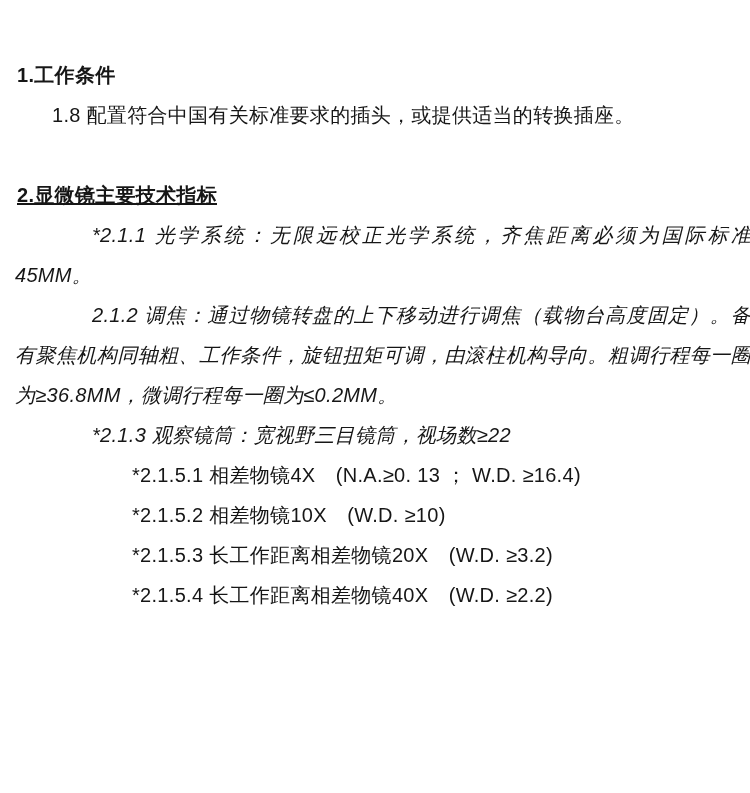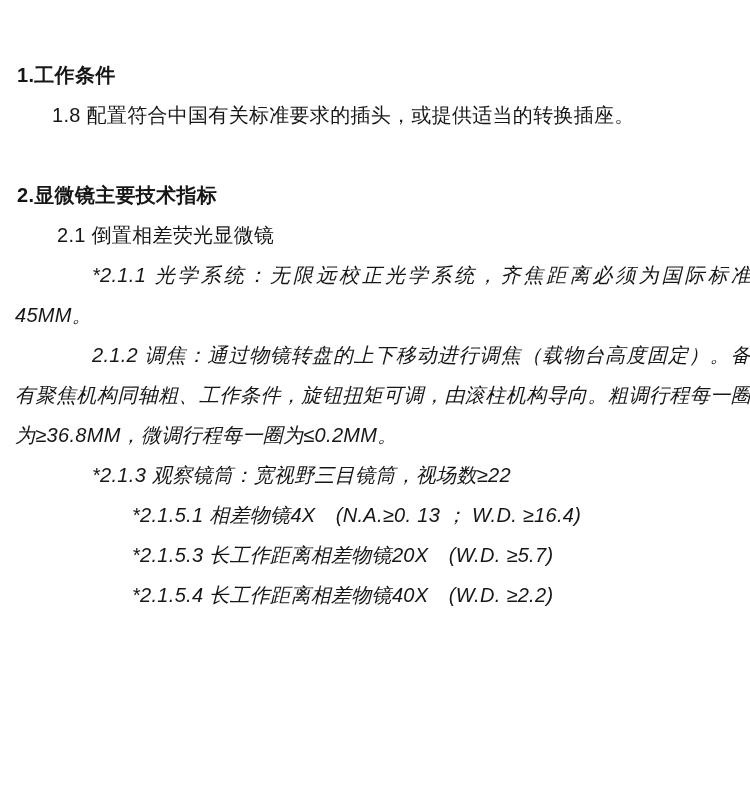--- a/index.html
+++ b/index.html
@@ -32,30 +32,30 @@
     font-weight: 400;
   }
   p.heading {
     text-align: left;
     font-weight: 700;
   }
   .indent-h  { text-indent: 2px; }
   .indent-l1 { text-indent: 37px; }
   .indent-l2 { text-indent: 42px; }
   .indent-l3 { text-indent: 77px; font-style: italic; }
-  .indent-l4 { text-indent: 117px; font-style: italic; }
-  .gap-before { margin-top: 40px !important; }
+  .indent-l4 { text-indent: 117px; }
+  .gap-before { margin-top: 40px !important; text-decoration: underline; }
 </style>
 </head>
 <body>
 
 <div class="doc" id="doc-root">
     <p class="heading indent-h">1.工作条件</p>
     <p class="para indent-l1">1.8 配置符合中国有关标准要求的插头，或提供适当的转换插座。</p>
     <p class="heading indent-h gap-before">2.显微镜主要技术指标</p>
-    <p class="para indent-l2">2.1 倒置相差荧光显微镜</p>
     <p class="para indent-l3">*2.1.1 光学系统：无限远校正光学系统，齐焦距离必须为国际标准45MM。</p>
     <p class="para indent-l3">2.1.2 调焦：通过物镜转盘的上下移动进行调焦（载物台高度固定）。备有聚焦机构同轴粗、工作条件，旋钮扭矩可调，由滚柱机构导向。粗调行程每一圈为≥36.8MM，微调行程每一圈为≤0.2MM。</p>
     <p class="para indent-l3">*2.1.3 观察镜筒：宽视野三目镜筒，视场数≥22</p>
     <p class="para indent-l4">*2.1.5.1 相差物镜4X　(N.A.≥0. 13 ； W.D. ≥16.4)</p>
-    <p class="para indent-l4">*2.1.5.3 长工作距离相差物镜20X　(W.D. ≥5.7)</p>
+    <p class="para indent-l4">*2.1.5.2 相差物镜10X　(W.D. ≥10)</p>
+    <p class="para indent-l4">*2.1.5.3 长工作距离相差物镜20X　(W.D. ≥3.2)</p>
     <p class="para indent-l4">*2.1.5.4 长工作距离相差物镜40X　(W.D. ≥2.2)</p>
   </div>
 
 </body></html>

